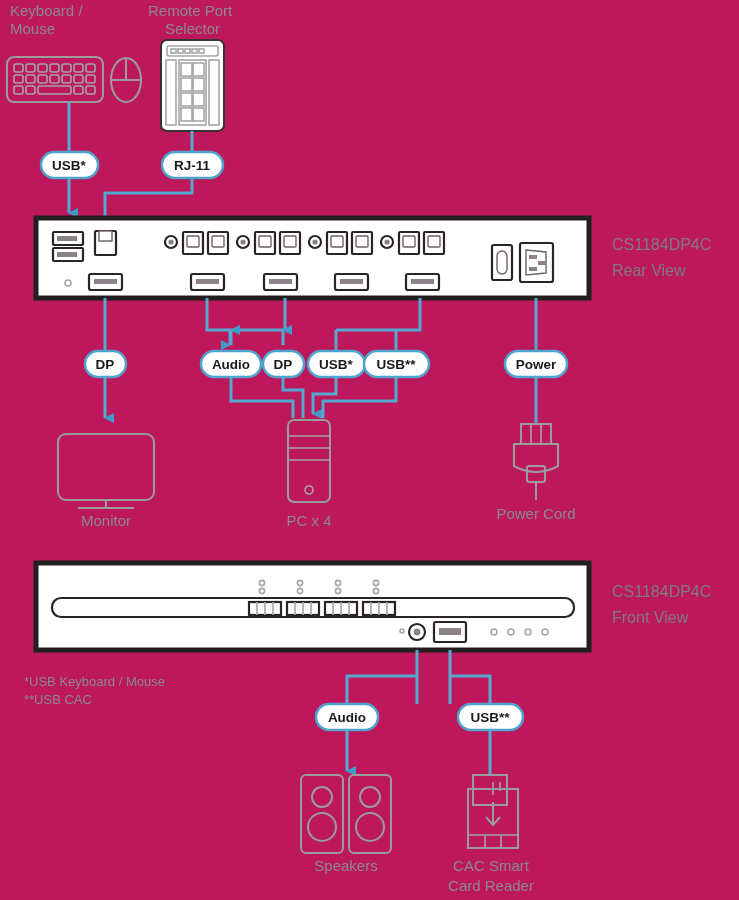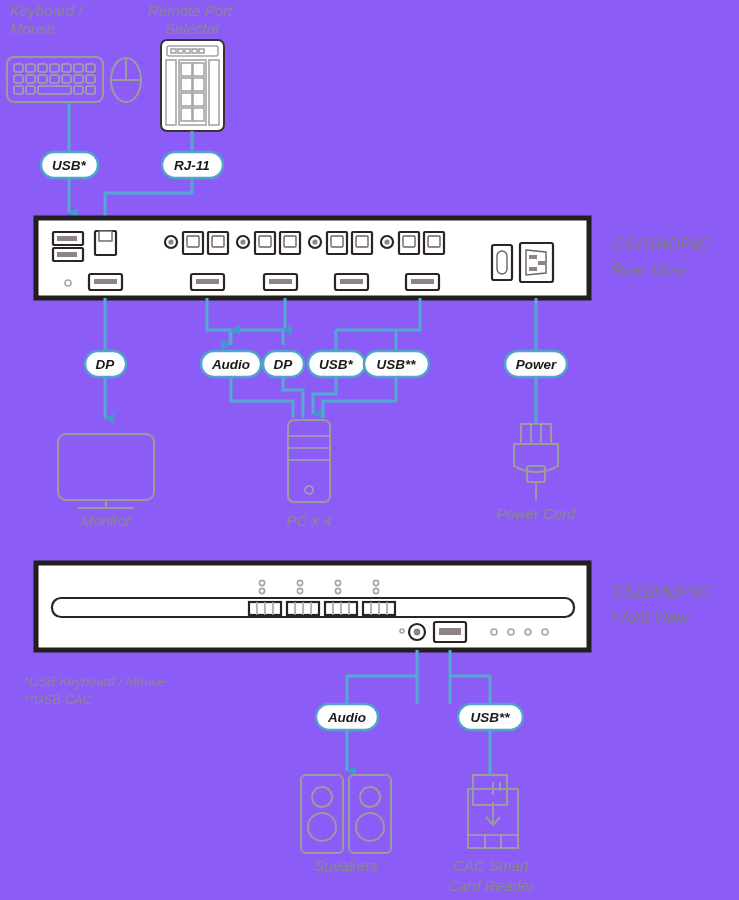--- a/index.html
+++ b/index.html
@@ -8,23 +8,22 @@
     padding: 0;
     background: #fdfdfb;
   }
   body {
     font-family: "Liberation Sans", sans-serif;
   }
   #stage {
     position: relative;
     width: 739px;
     height: 900px;
-    background: #8b5cf6;
+    background: #be185d;
     overflow: hidden;
-    font-style: italic;
   }
   #diagram-svg {
     position: absolute;
     left: 0;
     top: 0;
   }
   .dev-label {
     fill: #8a8a8a;
     font-family: "Liberation Sans", sans-serif;
     font-size: 15px;

